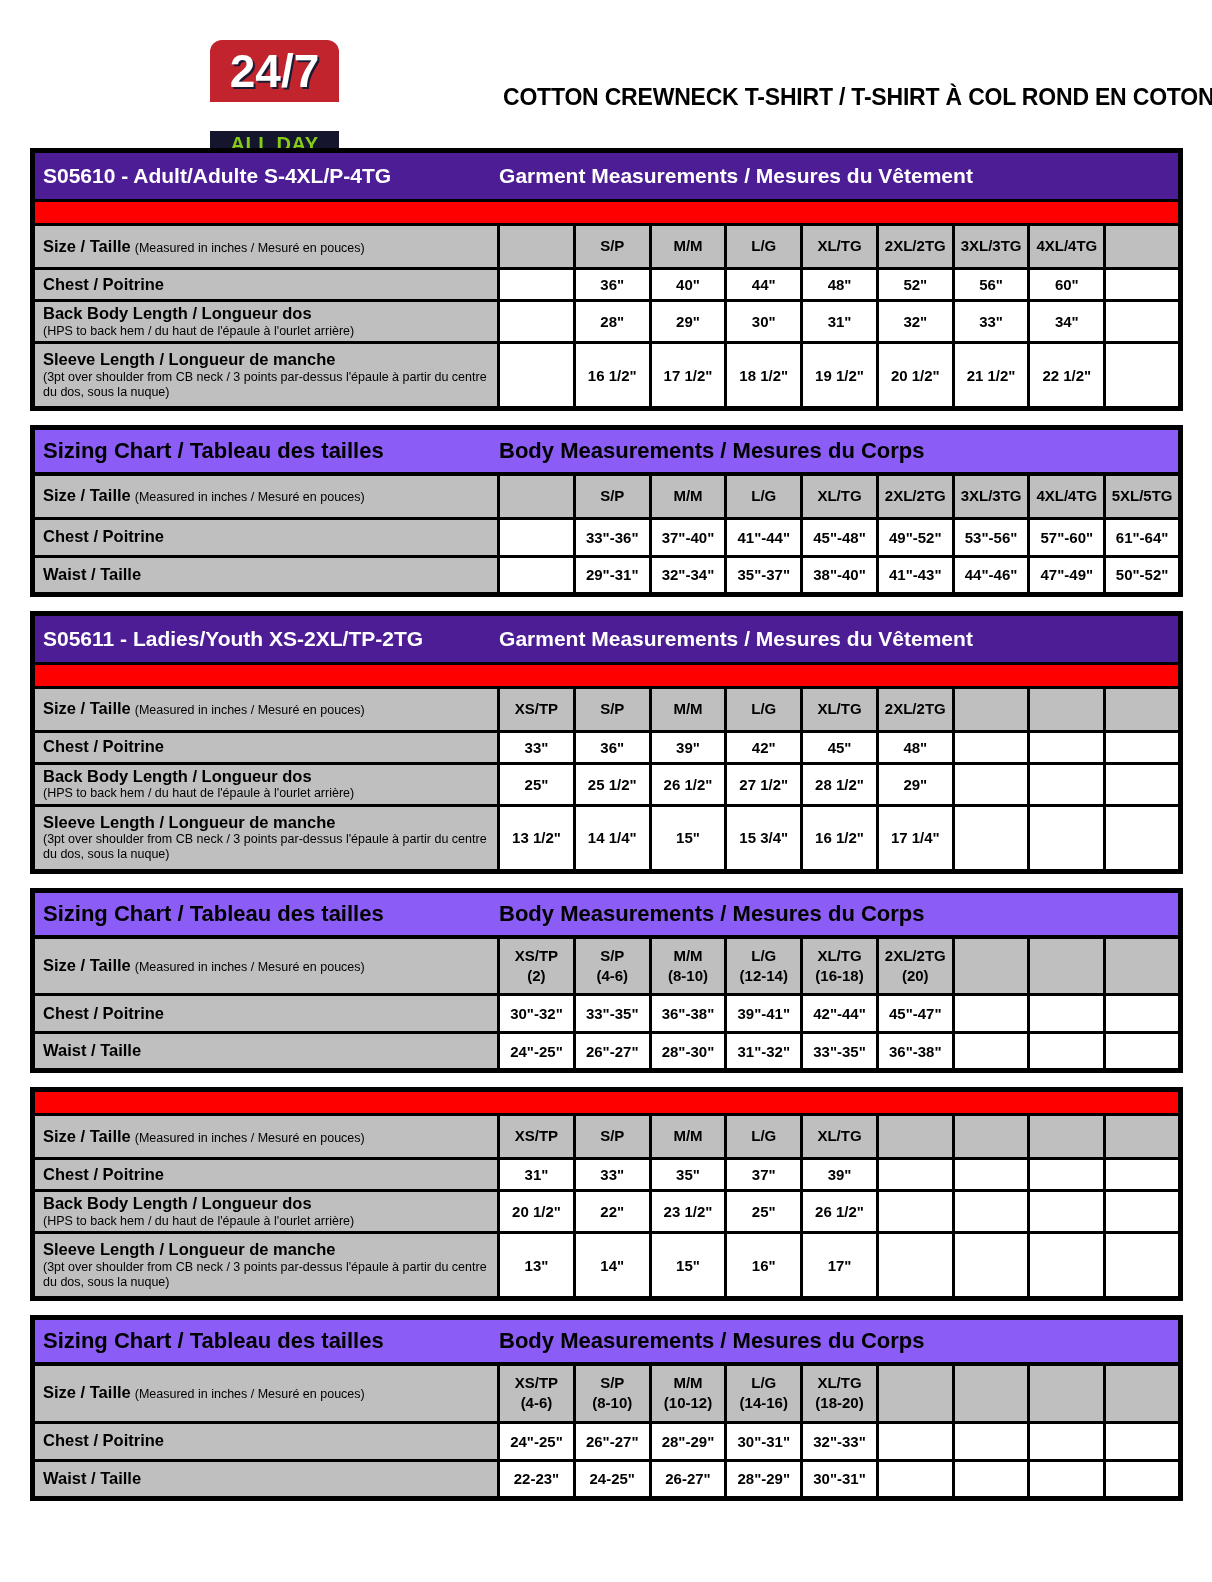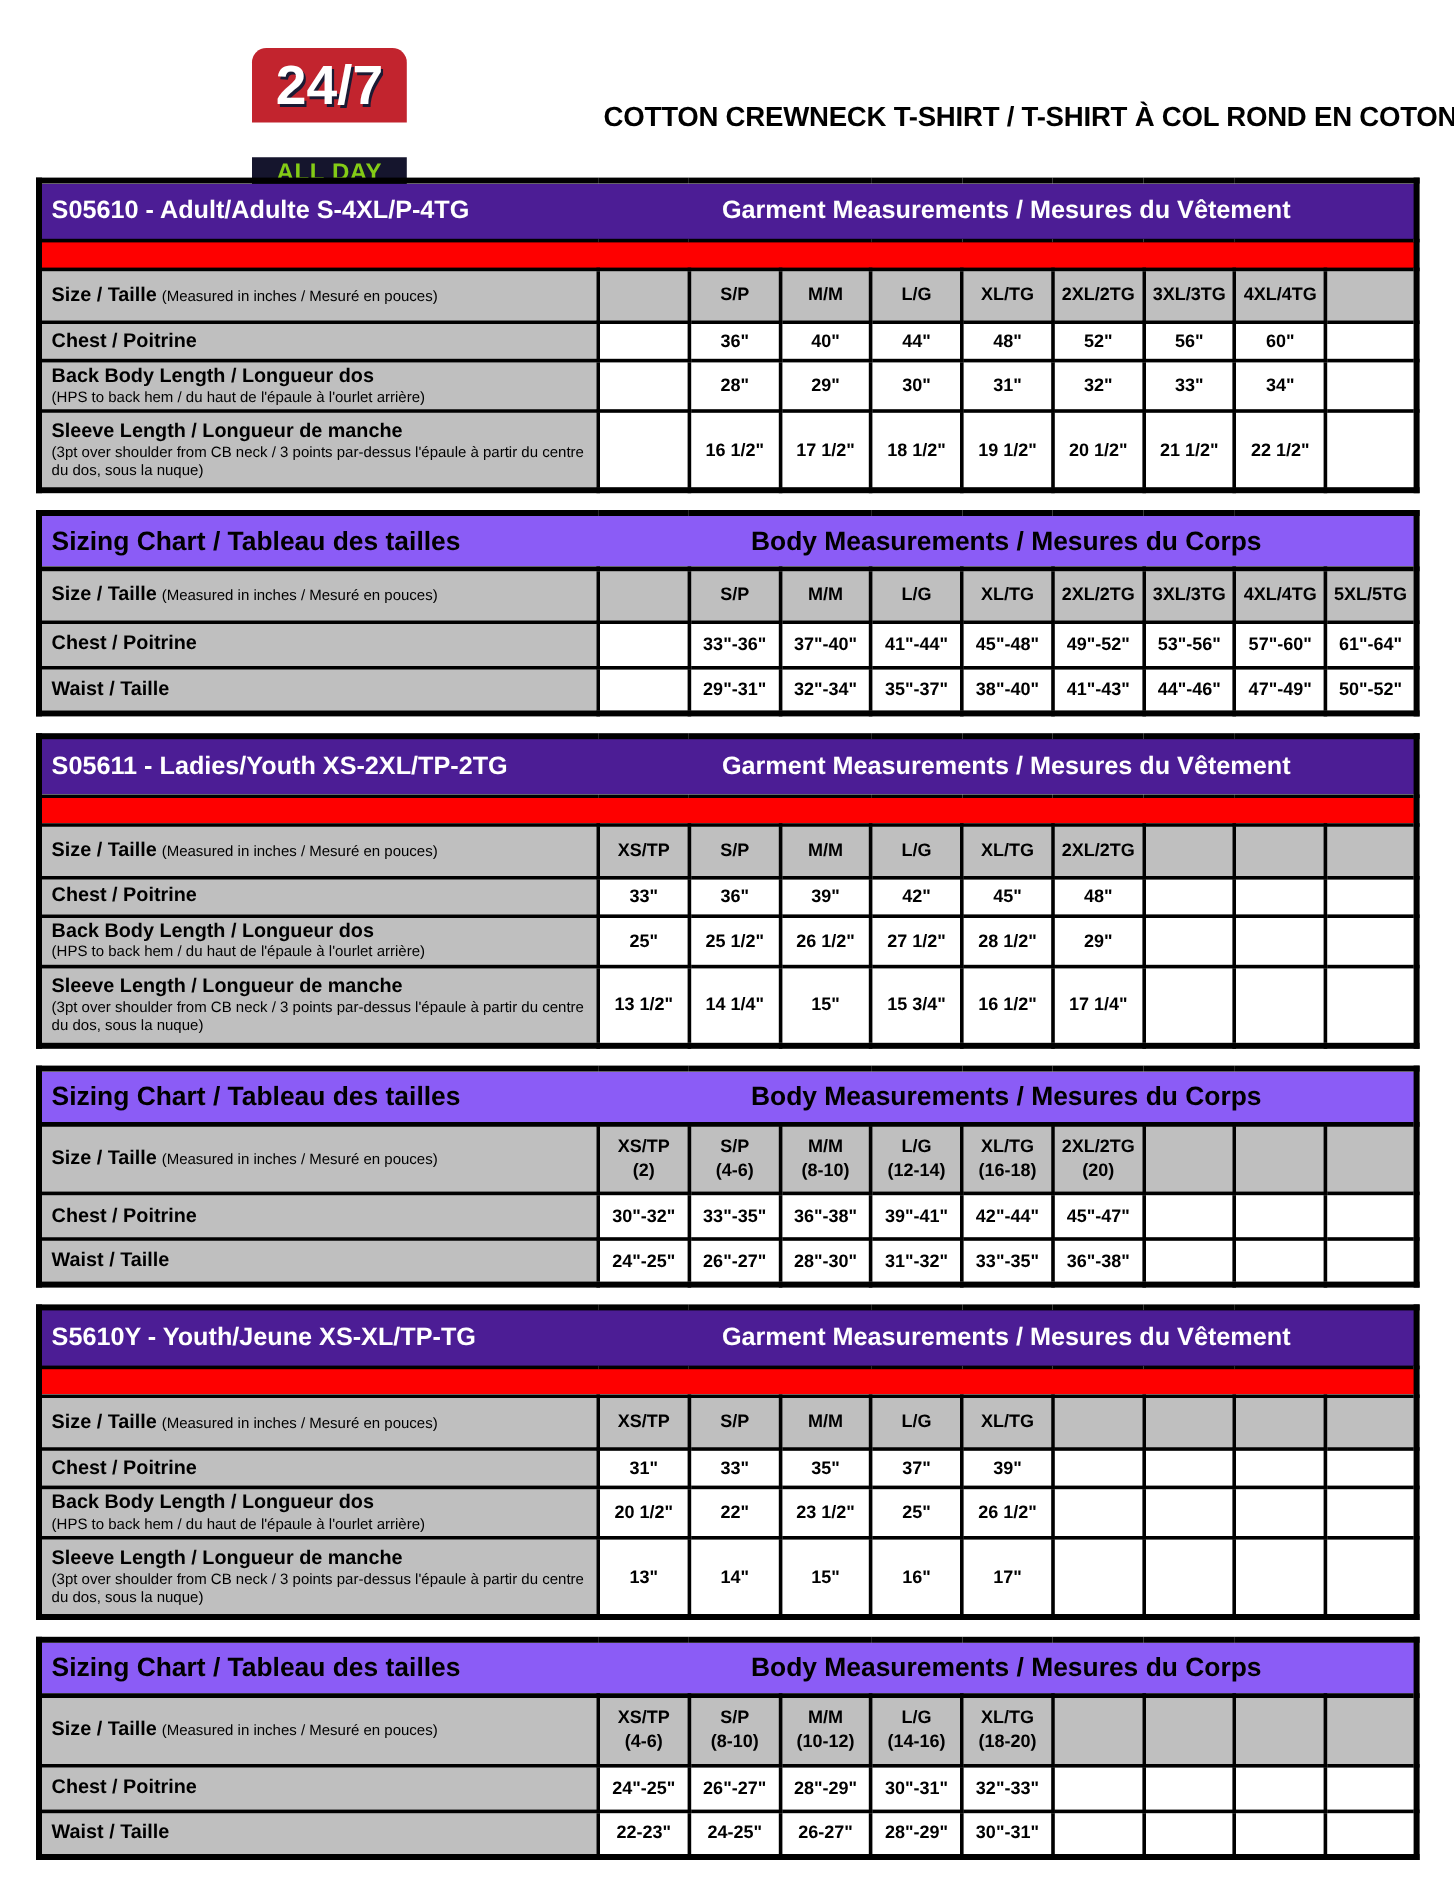--- a/index.html
+++ b/index.html
@@ -34,21 +34,21 @@
   table.sheet {
     border-collapse:collapse; width:100%; table-layout:fixed;
     margin-bottom:14px; border:5px solid #000;
   }
   .sheet td { border:3px solid #000; padding:0; overflow:hidden; }
 
   
   td.hdr { border:3px solid #000; }
   .hdr-inner { position:relative; width:100%; height:100%; display:flex; align-items:center; }
   .hdr-left  { padding-left:8px; font-weight:bold; white-space:nowrap; }
-  .hdr-right { position:absolute; left:40.6%; right:0; text-align:center; font-weight:bold; white-space:nowrap; }
+  .hdr-right { position:absolute; left:40.6%; right:0; font-weight:bold; white-space:nowrap; }
   td.hdr-black { background:#4c1d95; height:46px; }
   td.hdr-black .hdr-left, td.hdr-black .hdr-right { color:#fff; font-size:21px; }
   td.hdr-white { background:#8b5cf6; height:42px; border-bottom:4px solid #000; }
   td.hdr-white .hdr-left, td.hdr-white .hdr-right { color:#000; font-size:22px; }
 
   td.redbar { background:#fe0000; height:21px; }
 
   
   td.lbl { background:#bfbfbf; vertical-align:middle; padding:2px 6px 2px 8px; }
   .lbl-main { font-weight:bold; font-size:16.5px; line-height:1.2; }
@@ -459,28 +459,20 @@
           <col style="width: 6.6%;">
           <col style="width: 6.6%;">
           <col style="width: 6.6%;">
           <col style="width: 6.6%;">
           <col style="width: 6.6%;">
           <col style="width: 6.6%;">
           <col style="width: 6.6%;">
         </colgroup>
         <tbody>
           <tr>
-            <td colspan="10" class="hdr hdr-black">
-              <div class="hdr-inner">
-                <span class="hdr-left">S5610Y - Youth/Jeune XS-XL/TP-TG</span>
-                <span class="hdr-right">Garment Measurements / Mesures du Vêtement</span>
-              </div>
-            </td>
-          </tr>
-          <tr>
             <td colspan="10" class="redbar"></td>
           </tr>
           <tr style="height: 44px;">
             <td class="lbl"><span class="lbl-main">Size / Taille</span><span class="lbl-note inline">(Measured in inches / Mesuré en pouces)</span></td>
             <td class="szc">
               <div>XS/TP</div>
             </td>
             <td class="szc">
               <div>S/P</div>
             </td>

